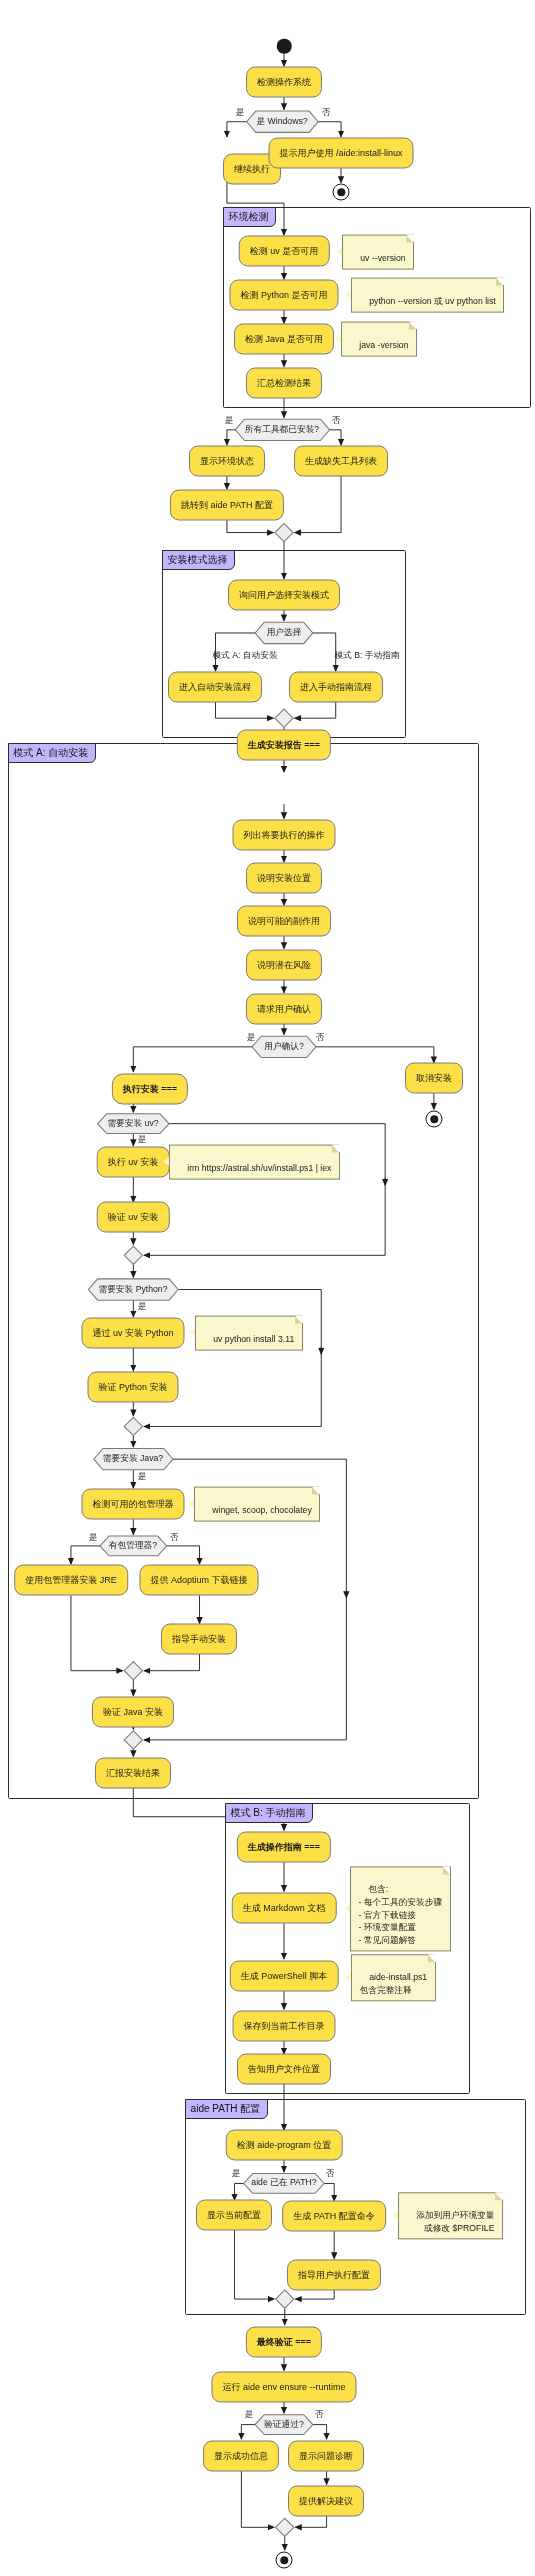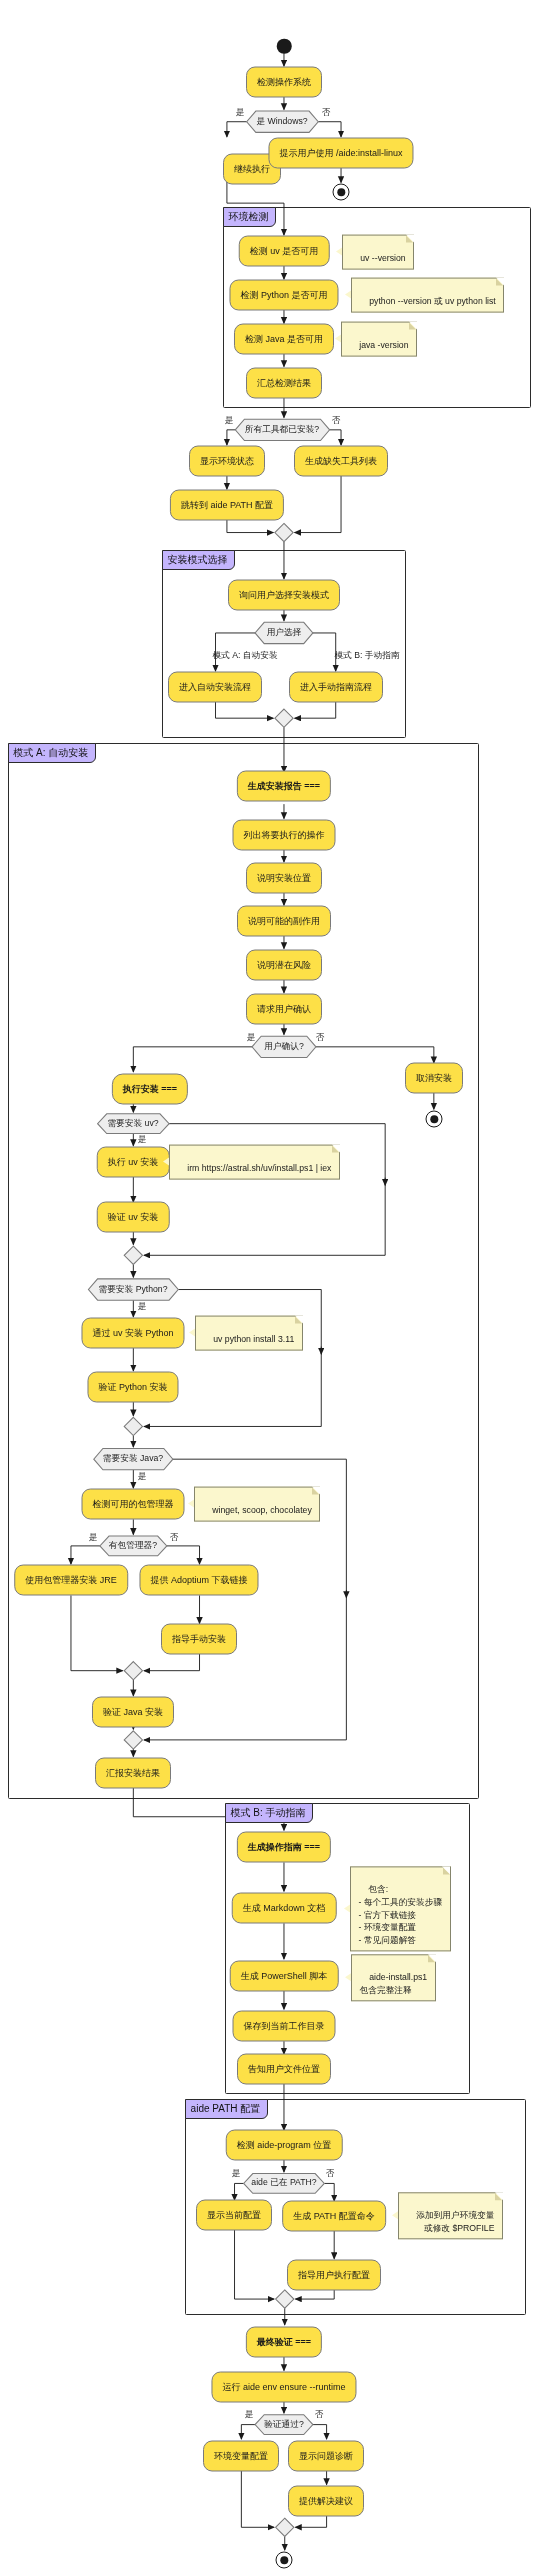--- a/index.html
+++ b/index.html
@@ -179,21 +179,21 @@
   <div class="node" style="left:284px;top:251px;">检测 uv 是否可用</div>
   <div class="node" style="left:284px;top:295px;">检测 Python 是否可用</div>
   <div class="node" style="left:284px;top:339px;">检测 Java 是否可用</div>
   <div class="node" style="left:284px;top:383px;">汇总检测结果</div>
   <div class="node" style="left:227px;top:461px;">显示环境状态</div>
   <div class="node" style="left:341px;top:461px;">生成缺失工具列表</div>
   <div class="node" style="left:227px;top:505px;">跳转到 aide PATH 配置</div>
   <div class="node" style="left:284px;top:595px;">询问用户选择安装模式</div>
   <div class="node" style="left:215px;top:687px;">进入自动安装流程</div>
   <div class="node" style="left:336px;top:687px;">进入手动指南流程</div>
-  <div class="node bold" style="left:284px;top:786px;">生成安装报告 ===</div>
+  <div class="node bold" style="left:284px;top:745px;">生成安装报告 ===</div>
   <div class="node" style="left:284px;top:835px;">列出将要执行的操作</div>
   <div class="node" style="left:284px;top:878px;">说明安装位置</div>
   <div class="node" style="left:284px;top:921px;">说明可能的副作用</div>
   <div class="node" style="left:284px;top:965px;">说明潜在风险</div>
   <div class="node" style="left:284px;top:1009px;">请求用户确认</div>
   <div class="node bold" style="left:150px;top:1089px;border-radius:11px;">执行安装 ===</div>
   <div class="node" style="left:434px;top:1078px;">取消安装</div>
   <div class="node" style="left:133px;top:1162px;">执行 uv 安装</div>
   <div class="node" style="left:133px;top:1217px;">验证 uv 安装</div>
   <div class="node" style="left:133px;top:1333px;">通过 uv 安装 Python</div>
@@ -208,21 +208,21 @@
   <div class="node" style="left:284px;top:1908px;">生成 Markdown 文档</div>
   <div class="node" style="left:284px;top:1976px;">生成 PowerShell 脚本</div>
   <div class="node" style="left:284px;top:2026px;">保存到当前工作目录</div>
   <div class="node" style="left:284px;top:2069px;">告知用户文件位置</div>
   <div class="node" style="left:284px;top:2145px;">检测 aide-program 位置</div>
   <div class="node" style="left:234px;top:2215px;">显示当前配置</div>
   <div class="node" style="left:334px;top:2216px;">生成 PATH 配置命令</div>
   <div class="node" style="left:334px;top:2275px;">指导用户执行配置</div>
   <div class="node bold" style="left:284px;top:2342px;">最终验证 ===</div>
   <div class="node" style="left:284px;top:2387px;">运行 aide env ensure --runtime</div>
-  <div class="node" style="left:241px;top:2456px;">环境变量配置</div>
+  <div class="node" style="left:241px;top:2456px;">显示成功信息</div>
   <div class="node" style="left:326px;top:2456px;">显示问题诊断</div>
   <div class="node" style="left:326px;top:2501px;">提供解决建议</div>
 
   <div class="hex-label" style="left:282px;top:122px;">是 Windows?</div>
   <div class="hex-label" style="left:282px;top:430px;">所有工具都已安装?</div>
   <div class="hex-label" style="left:284px;top:633px;">用户选择</div>
   <div class="hex-label" style="left:284px;top:1047px;">用户确认?</div>
   <div class="hex-label" style="left:133px;top:1124px;">需要安装 uv?</div>
   <div class="hex-label" style="left:133px;top:1290px;">需要安装 Python?</div>
   <div class="hex-label" style="left:133px;top:1459px;">需要安装 Java?</div>

